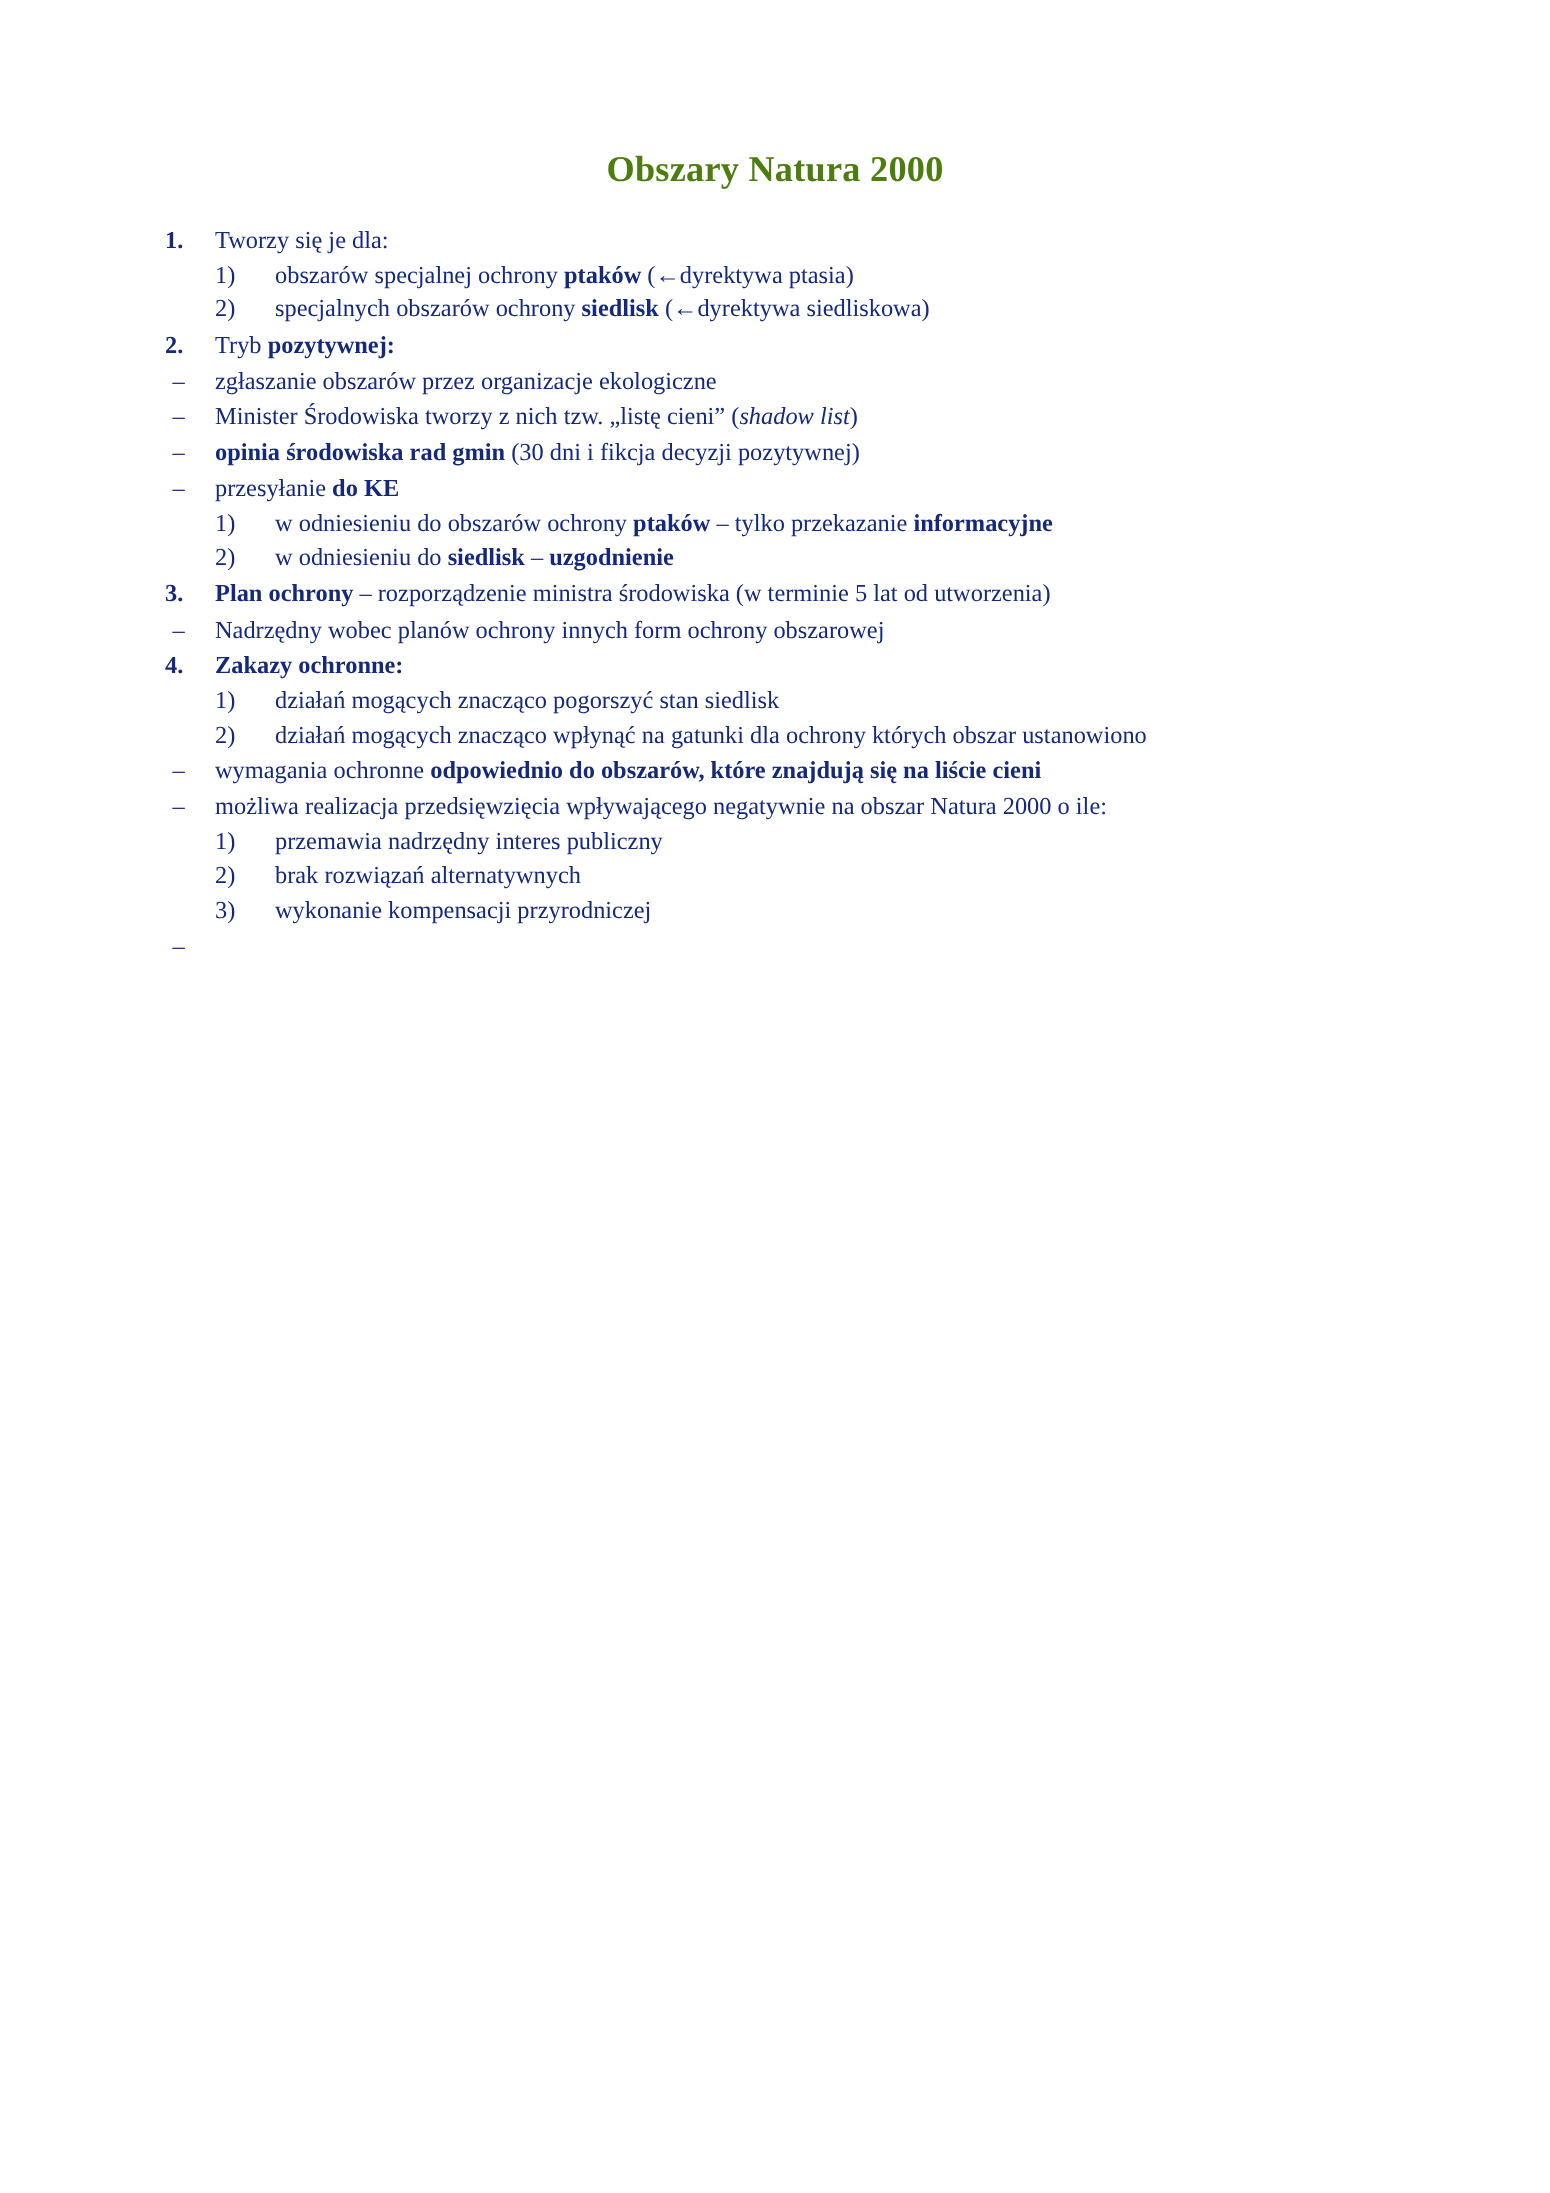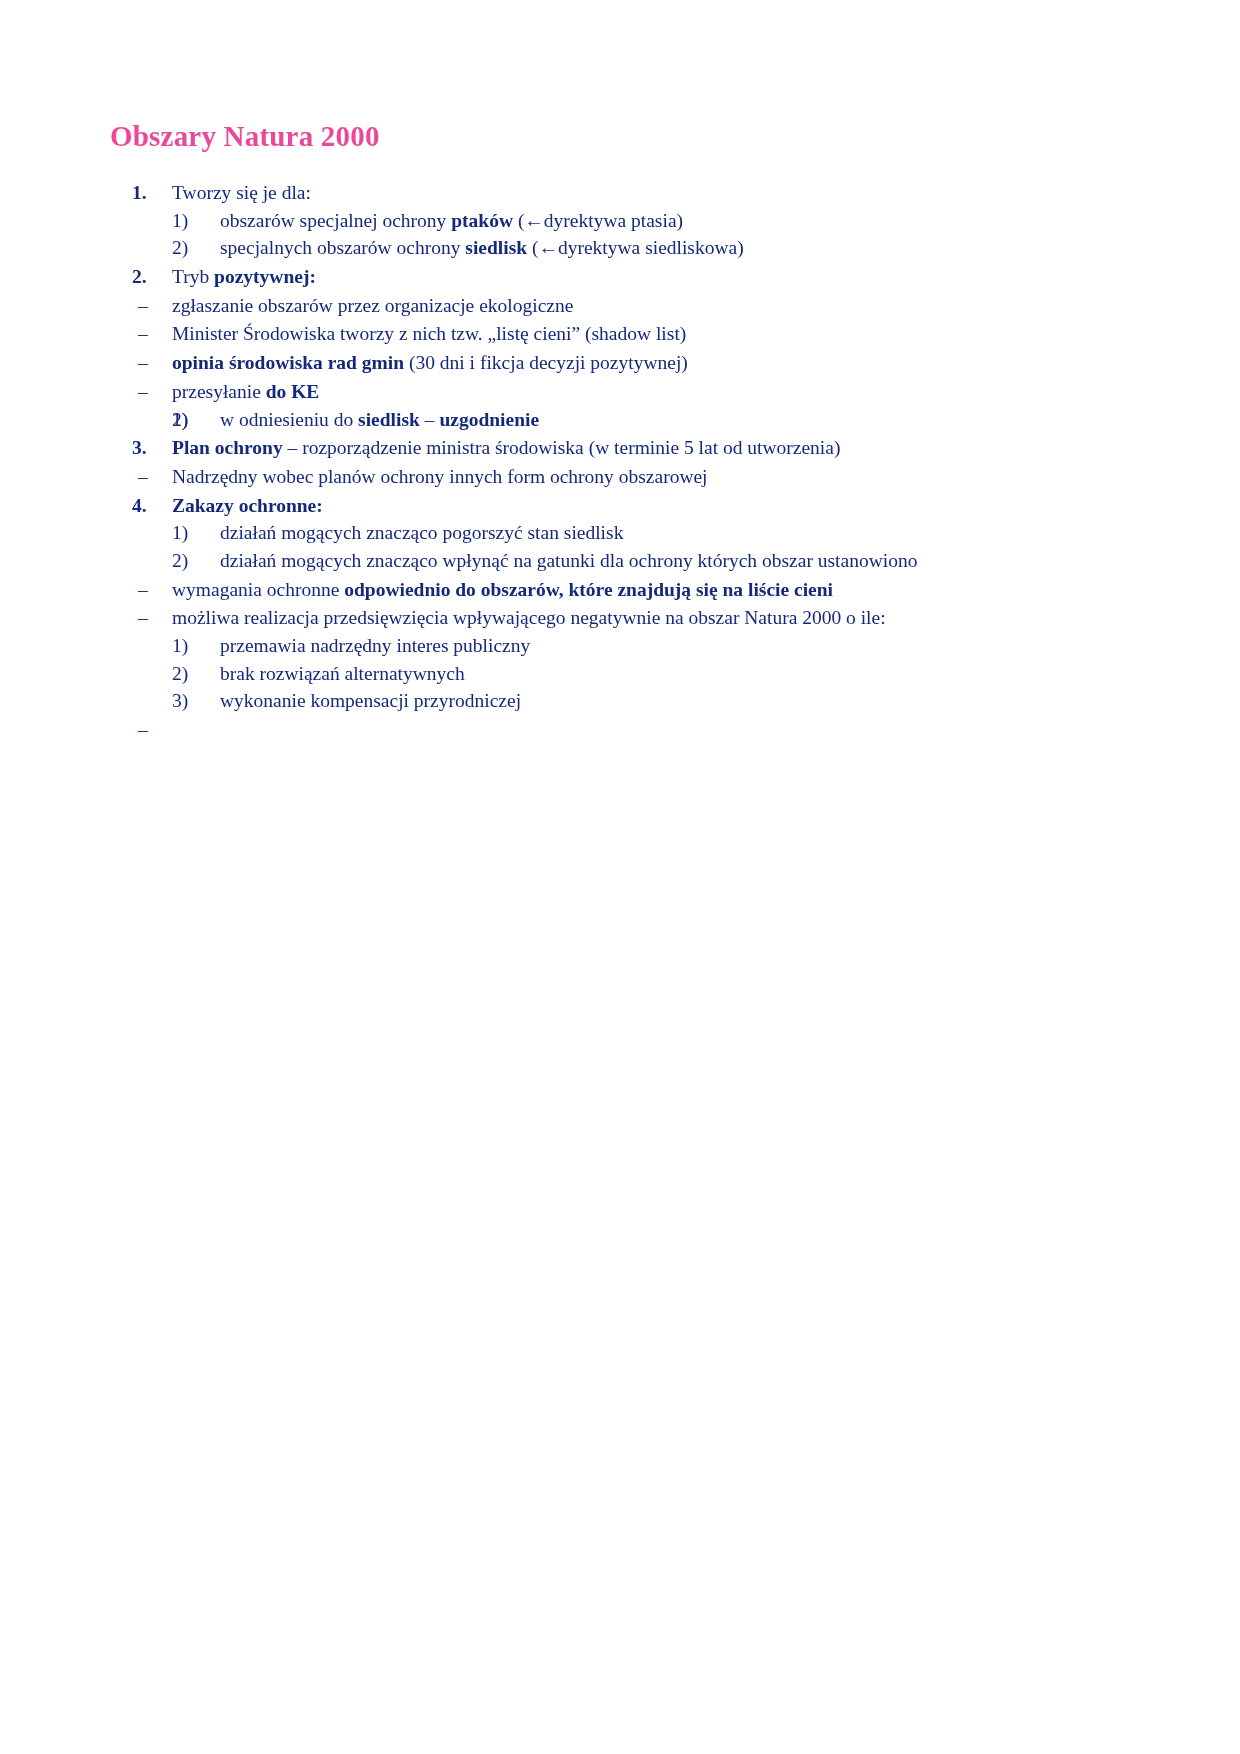--- a/index.html
+++ b/index.html
@@ -14,24 +14,24 @@
     color: #15297c;
   }
   .page {
     position: relative;
     width: 1240px;
     height: 1754px;
     box-sizing: border-box;
     padding: 120px 110px 0 110px;
   }
   .doc-title {
-    text-align: left;
+    text-align: center;
     font-size: 29px;
     font-weight: bold;
-    color: #ec4899;
+    color: #4d7c0f;
     margin: 0 0 26px 0;
     letter-spacing: 0.2px;
   }
   ol.lvl1 {
     list-style: none;
     margin: 0;
     padding: 0;
   }
   li.item {
     position: relative;
@@ -75,39 +75,39 @@
     line-height: 1.42;
     margin: 0;
   }
   ol.lvl2 > li > .marker {
     position: absolute;
     left: 0;
     top: 0;
     width: 34px;
   }
   .b { font-weight: bold; margin-top: 32px; }
-  .i { }
+  .i { font-style: italic; }
   .txt { display: inline; }
 </style>
 </head>
 <body>
 
 <div class="page">
   <h1 class="doc-title">Obszary Natura 2000</h1>
   <ol class="lvl1" id="outline">
       <li class="item num"><span class="marker">1.</span><span>Tworzy się je dla:</span><ol class="lvl2">
           <li><span class="marker">1)</span><span><span class="txt">obszarów specjalnej ochrony </span><span class="txt b">ptaków</span><span class="txt"> (←dyrektywa ptasia)</span></span></li>
           <li><span class="marker">2)</span><span><span class="txt">specjalnych obszarów ochrony </span><span class="txt b">siedlisk</span><span class="txt"> (←dyrektywa siedliskowa)</span></span></li>
         </ol></li>
       <li class="item num"><span class="marker">2.</span><span><span class="txt">Tryb </span><span class="txt b">pozytywnej:</span></span></li>
       <li class="item dash"><span class="marker">–</span><span><span class="txt">zgłaszanie obszarów przez organizacje ekologiczne</span></span></li>
       <li class="item dash"><span class="marker">–</span><span><span class="txt">Minister Środowiska tworzy z nich tzw. „listę cieni” (</span><span class="txt i">shadow list</span><span class="txt">)</span></span></li>
       <li class="item dash"><span class="marker">–</span><span><span class="txt b">opinia środowiska rad gmin</span><span class="txt"> (30 dni i fikcja decyzji pozytywnej)</span></span></li>
       <li class="item dash"><span class="marker">–</span><span><span class="txt">przesyłanie </span><span class="txt b">do KE</span></span><ol class="lvl2">
-          <li><span class="marker">1)</span></li>
+          <li><span class="marker">1)</span><span><span class="txt">w odniesieniu do obszarów ochrony </span><span class="txt b">ptaków</span><span class="txt"> – tylko przekazanie </span><span class="txt b">informacyjne</span></span></li>
           <li><span class="marker">2)</span><span><span class="txt">w odniesieniu do </span><span class="txt b">siedlisk</span><span class="txt"> – </span><span class="txt b">uzgodnienie</span></span></li>
         </ol></li>
       <li class="item num"><span class="marker">3.</span><span><span class="txt b">Plan ochrony</span><span class="txt"> – rozporządzenie ministra środowiska (w terminie 5 lat od utworzenia)</span></span></li>
       <li class="item dash"><span class="marker">–</span><span><span class="txt">Nadrzędny wobec planów ochrony innych form ochrony obszarowej</span></span></li>
       <li class="item num"><span class="marker">4.</span><span><span class="txt b">Zakazy ochronne:</span></span><ol class="lvl2">
           <li><span class="marker">1)</span><span><span class="txt">działań mogących znacząco pogorszyć stan siedlisk</span></span></li>
           <li><span class="marker">2)</span><span><span class="txt">działań mogących znacząco wpłynąć na gatunki dla ochrony których obszar ustanowiono</span></span></li>
         </ol></li>
       <li class="item dash"><span class="marker">–</span><span><span class="txt">wymagania ochronne </span><span class="txt b">odpowiednio do obszarów, które znajdują się na liście cieni</span></span></li>
       <li class="item dash"><span class="marker">–</span><span><span class="txt">możliwa realizacja przedsięwzięcia wpływającego negatywnie na obszar Natura 2000 o ile:</span></span><ol class="lvl2">

